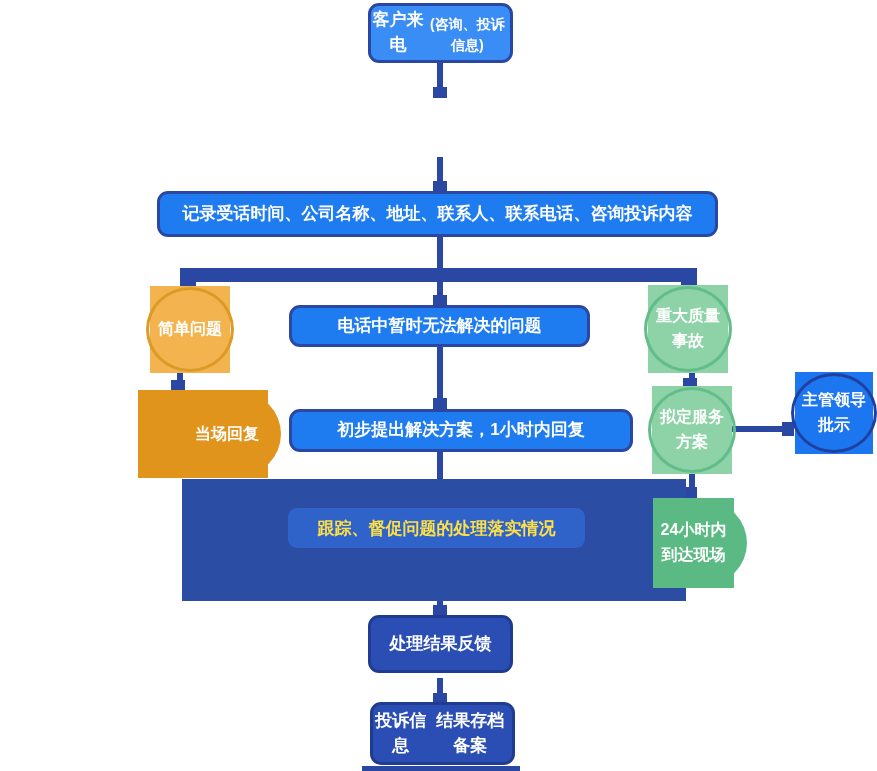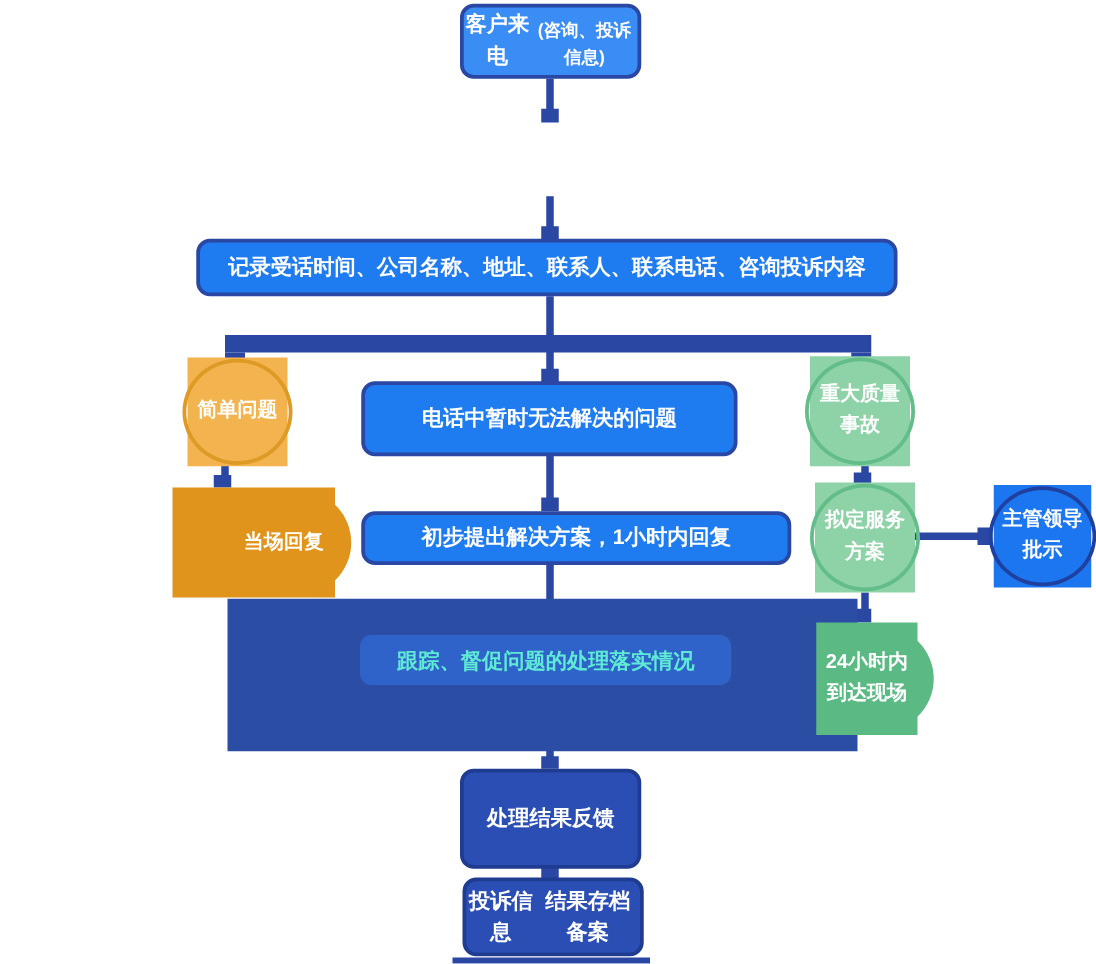--- a/index.html
+++ b/index.html
@@ -14,21 +14,21 @@
   }
   
   .proc{background:#1e7cf0;border:3px solid #2a47a3;border-radius:11px;}
   .proc-light{background:#3a8df5;}
   
   .deep{background:#2b4eb4;border:3px solid #1f3c90;border-radius:11px;}
   
   .band{position:absolute;background:#2b4da4;}
   .inner-box{
     position:absolute;background:#2f63c9;border-radius:9px;display:flex;
-    align-items:center;justify-content:center;color:#5eead4;font-weight:bold;font-size:17px;
+    align-items:center;justify-content:center;color:#fde047;font-weight:bold;font-size:17px;
   }
   
   .ring-node{
     position:absolute;box-sizing:border-box;display:flex;flex-direction:column;
     align-items:center;justify-content:center;text-align:center;color:#fff;
     font-weight:bold;font-size:16px;line-height:1.55;
   }
   .ring-node .ring{
     position:absolute;left:-4px;top:1px;right:-4px;bottom:1px;
     border:3px solid;border-radius:50%;pointer-events:none;
@@ -111,21 +111,21 @@
   <div class="node proc proc-light z2" style="left:368px;top:3px;width:145px;height:60px;">
     <span>客户来电</span>
     <span class="sub">(咨询、投诉信息)</span>
   </div>
 
 
   <div class="node proc z2" style="left:157px;top:191px;width:561px;height:46px;">
     <span>记录受话时间、公司名称、地址、联系人、联系电话、咨询投诉内容</span>
   </div>
 
-  <div class="node proc z2" style="left:289px;top:305px;width:301px;height:60px;">
+  <div class="node proc z2" style="left:289px;top:305px;width:301px;height:42px;">
     <span>电话中暂时无法解决的问题</span>
   </div>
 
   <div class="node proc z2" style="left:289px;top:409px;width:344px;height:43px;">
     <span>初步提出解决方案，1小时内回复</span>
   </div>
 
   <div class="ring-node orange-light z2" style="left:150px;top:286px;width:80px;height:87px;">
     <span class="ring"></span>
     <span class="txt">简单问题</span>
@@ -141,33 +141,33 @@
     <span class="txt">重大质量</span>
     <span class="txt">事故</span>
   </div>
 
   <div class="ring-node green-light z2" style="left:652px;top:386px;width:80px;height:88px;">
     <span class="ring"></span>
     <span class="txt">拟定服务</span>
     <span class="txt">方案</span>
   </div>
 
-  <div class="ring-node blue-ring z2" style="left:795px;top:388px;width:78px;height:82px;">
+  <div class="ring-node blue-ring z2" style="left:795px;top:372px;width:78px;height:82px;">
     <span class="ring"></span>
     <span class="txt">主管领导</span>
     <span class="txt">批示</span>
   </div>
 
   <div class="bulge-node green-mid z3" style="left:653px;top:498px;width:81px;height:90px;">
     <span class="bulge"></span>
     <span class="txt">24小时内</span>
     <span class="txt">到达现场</span>
   </div>
 
-  <div class="node deep z2" style="left:368px;top:615px;width:145px;height:80px;">
+  <div class="node deep z2" style="left:368px;top:615px;width:145px;height:58px;">
     <span>处理结果反馈</span>
   </div>
 
   <div class="node deep z2" style="left:370px;top:702px;width:145px;height:63px;">
     <span>投诉信息</span>
     <span>结果存档备案</span>
   </div>
 
 </div>
 

